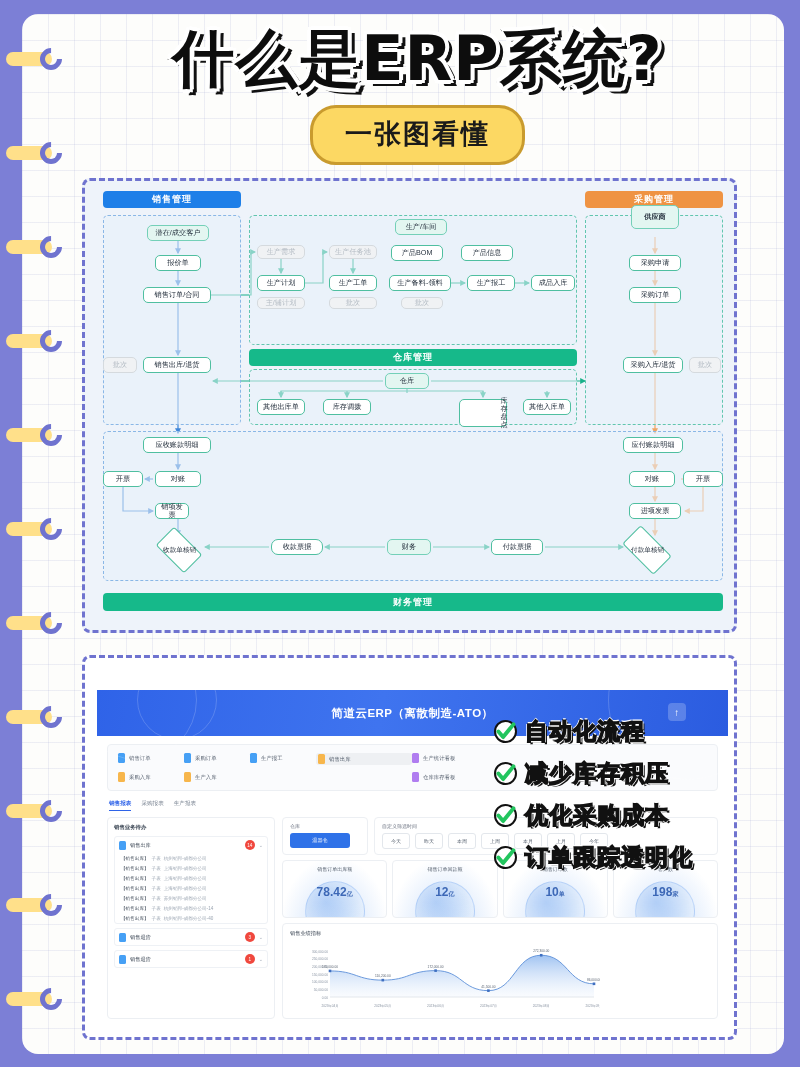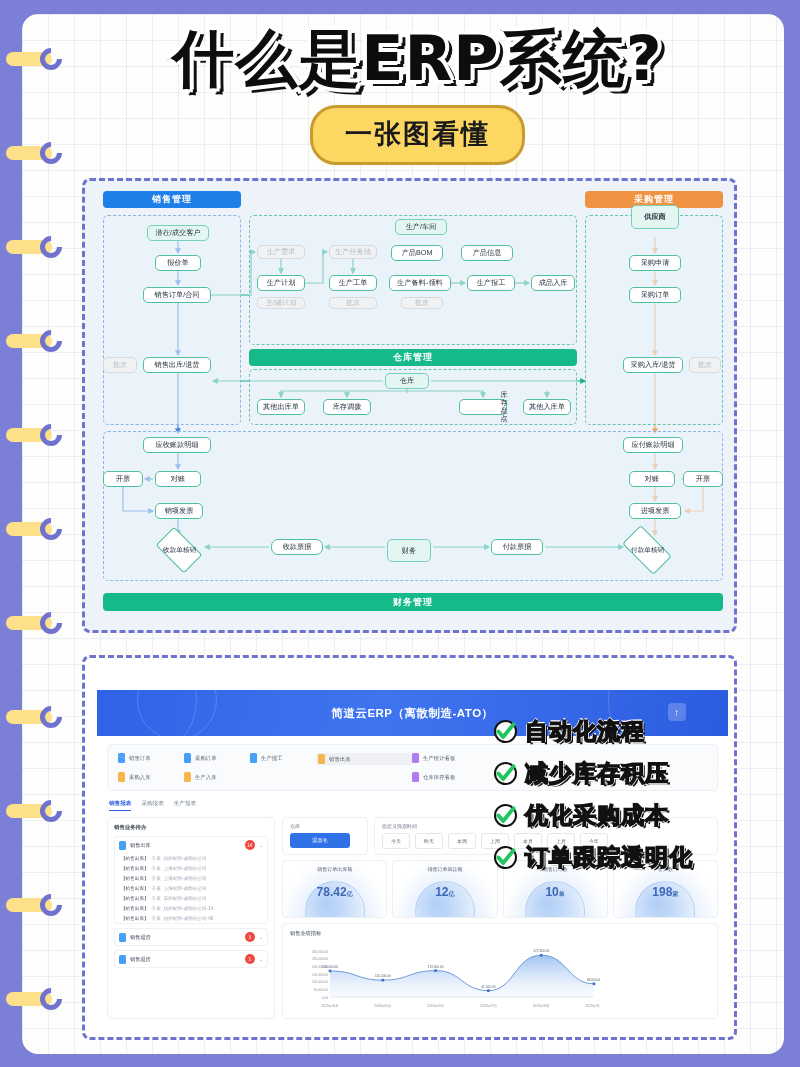--- a/index.html
+++ b/index.html
@@ -326,36 +326,36 @@
       <div class="node " style="left: 382px; top: 94px; width: 48px; height: 16px;">生产报工</div>
       <div class="node " style="left: 446px; top: 94px; width: 44px; height: 16px;">成品入库</div>
       <div class="node ghost" style="left: 172px; top: 116px; width: 48px; height: 12px;">主/辅计划</div>
       <div class="node ghost" style="left: 244px; top: 116px; width: 48px; height: 12px;">批次</div>
       <div class="node ghost" style="left: 316px; top: 116px; width: 42px; height: 12px;">批次</div>
       <div class="hdr green" style="left: 164px; top: 168px; width: 328px;">仓库管理</div>
       <div class="zone " style="left: 164px; top: 188px; width: 328px; height: 56px;"></div>
       <div class="node teal" style="left: 300px; top: 192px; width: 44px; height: 16px;">仓库</div>
       <div class="node " style="left: 172px; top: 218px; width: 48px; height: 16px;">其他出库单</div>
       <div class="node " style="left: 238px; top: 218px; width: 48px; height: 16px;">库存调拨</div>
-      <div class="node " style="left: 374px; top: 218px; width: 48px; height: 16px; padding-left: 44px;">库存盘点</div>
+      <div class="node " style="left: 374px; top: 218px; width: 48px; height: 28px; padding-left: 44px;">库存盘点</div>
       <div class="node " style="left: 438px; top: 218px; width: 48px; height: 16px;">其他入库单</div>
       <div class="node teal" style="left: 546px; top: 24px; width: 48px; height: 24px; font-weight: bold;">供应商</div>
       <div class="node " style="left: 544px; top: 74px; width: 52px; height: 16px;">采购申请</div>
       <div class="node " style="left: 544px; top: 106px; width: 52px; height: 16px;">采购订单</div>
       <div class="node " style="left: 538px; top: 176px; width: 60px; height: 16px;">采购入库/退货</div>
       <div class="node ghost" style="left: 604px; top: 176px; width: 32px; height: 16px;">批次</div>
       <div class="node " style="left: 58px; top: 256px; width: 68px; height: 16px;">应收账款明细</div>
       <div class="node " style="left: 70px; top: 290px; width: 46px; height: 16px;">对账</div>
       <div class="node " style="left: 18px; top: 290px; width: 40px; height: 16px;">开票</div>
-      <div class="node " style="left: 70px; top: 322px; width: 48px; height: 16px;">销项发票</div>
+      <div class="node " style="left: 70px; top: 322px; width: 34px; height: 16px;">销项发票</div>
       <div class="node diamond" style="left: 74px; top: 356px; width: 40px; height: 26px;">
         <span>收款单核销</span>
       </div>
       <div class="node " style="left: 186px; top: 358px; width: 52px; height: 16px; border-radius: 7px;">收款票据</div>
-      <div class="node teal" style="left: 302px; top: 358px; width: 44px; height: 23px;">财务</div>
+      <div class="node teal" style="left: 302px; top: 358px; width: 44px; height: 16px;">财务</div>
       <div class="node " style="left: 406px; top: 358px; width: 52px; height: 16px;">付款票据</div>
       <div class="node diamond" style="left: 540px; top: 356px; width: 44px; height: 26px;">
         <span>付款单核销</span>
       </div>
       <div class="node " style="left: 544px; top: 322px; width: 52px; height: 16px;">进项发票</div>
       <div class="node " style="left: 544px; top: 290px; width: 46px; height: 16px;">对账</div>
       <div class="node " style="left: 598px; top: 290px; width: 40px; height: 16px;">开票</div>
       <div class="node " style="left: 538px; top: 256px; width: 60px; height: 16px;">应付账款明细</div>
       <div class="hdr green" style="left: 18px; top: 412px; width: 620px; height: 18px;">财务管理</div>
     </div>

